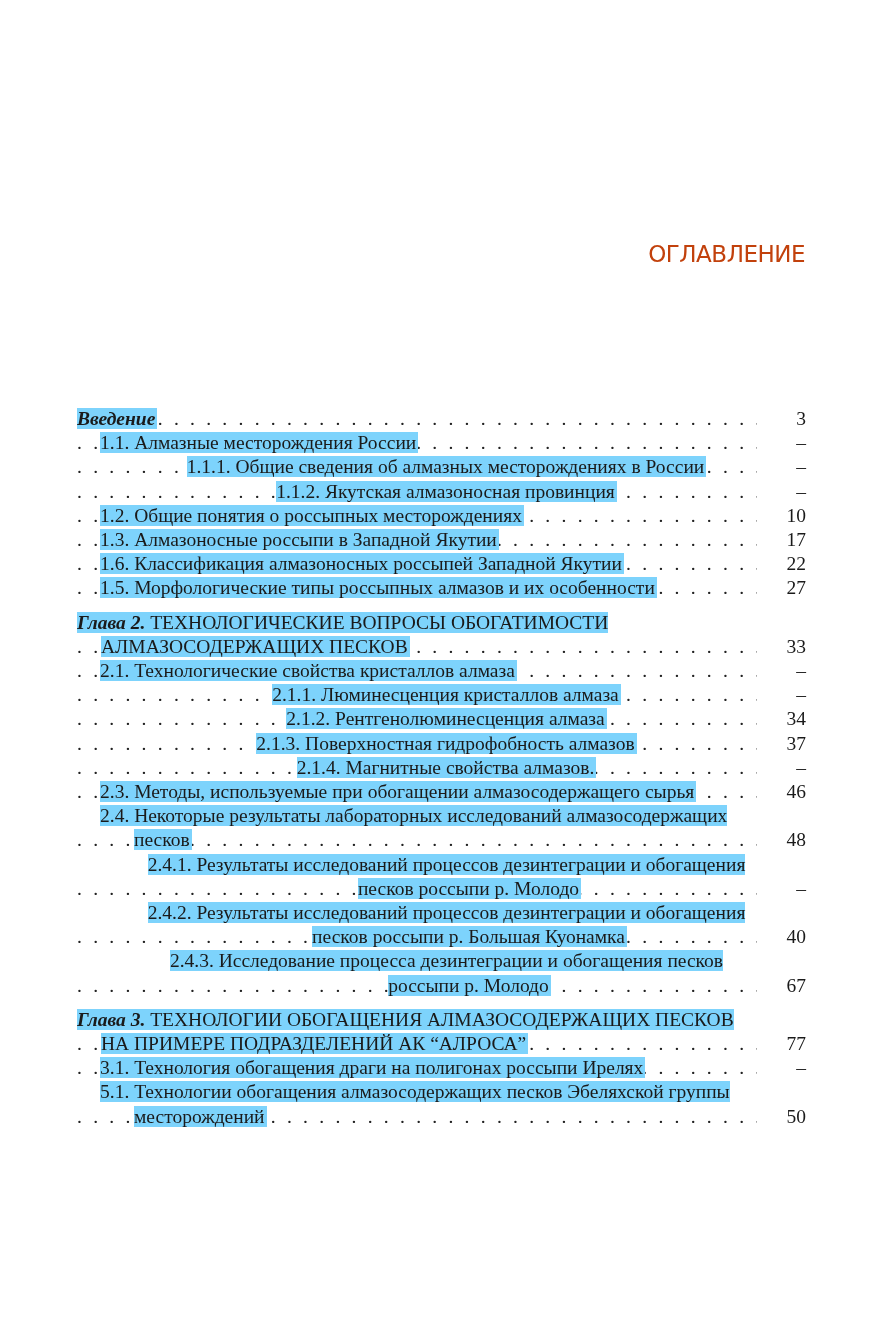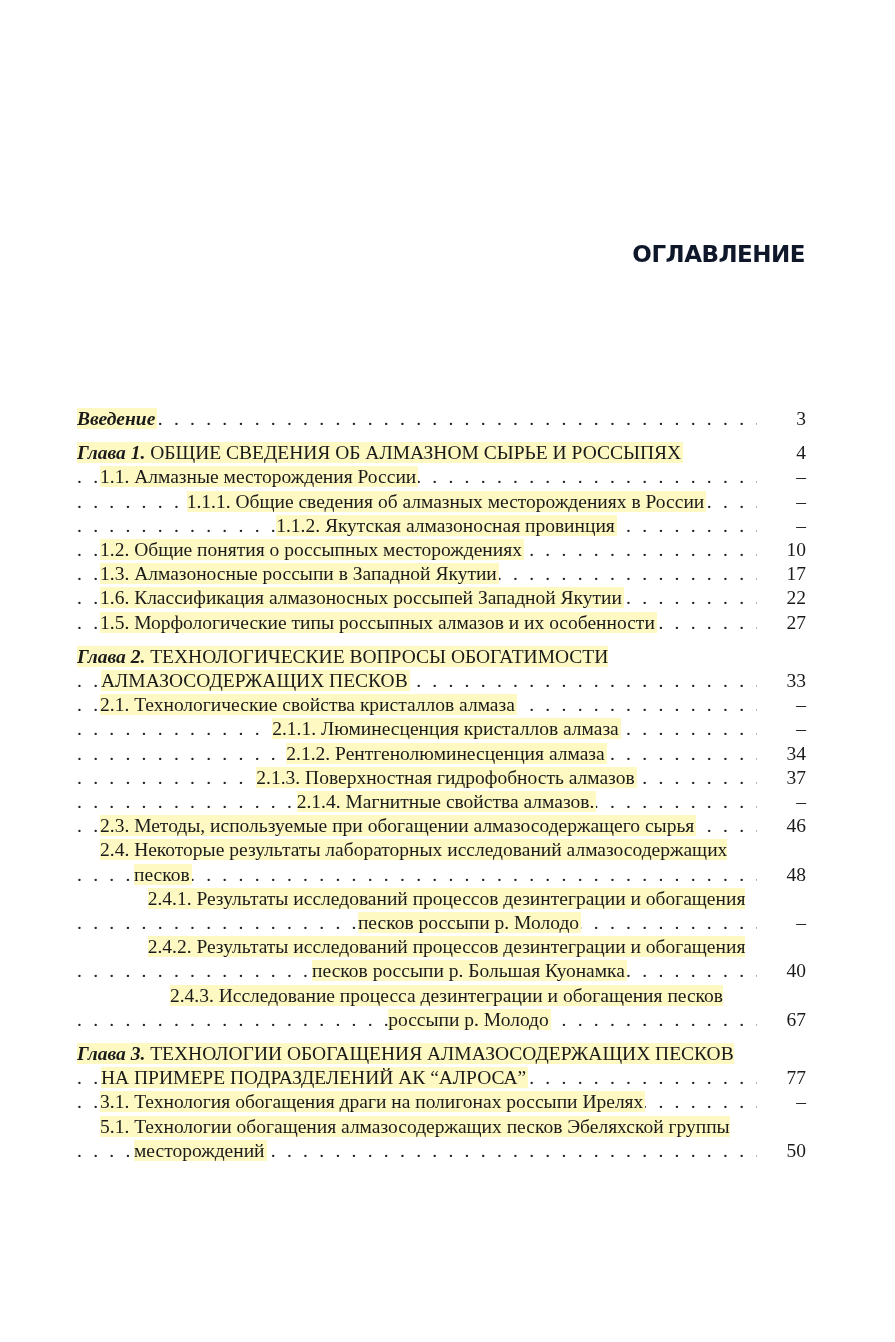--- a/index.html
+++ b/index.html
@@ -4,36 +4,36 @@
 <style>
   html, body { margin: 0; padding: 0; background: #ffffff; }
   body {
     width: 895px; height: 1342px; position: relative; overflow: hidden;
     font-family: "Liberation Serif", "DejaVu Serif", serif;
     color: #1a1a1a;
   }
   .title {
     position: absolute; top: 241px; right: 90px;
     font-family: "DejaVu Sans", "Liberation Sans", sans-serif;
-    font-weight: bold; font-size: 23px; letter-spacing: -0.5px;
-    color: #0f172a;
+    font-weight: normal; font-size: 23px; letter-spacing: -0.5px;
+    color: #c2410c;
   }
   .toc {
     position: absolute; top: 407px; left: 77px; width: 730px;
     font-size: 19.5px; line-height: 24.2px;
   }
   .entry { position: relative; display: flex; align-items: flex-end; }
   .entry.chapter { margin-top: 10px; }
   .entry.first { margin-top: 0; }
   .entry .body {
     flex: 0 0 680px; width: 680px; box-sizing: border-box;
     position: relative; overflow: hidden;
   }
   .entry .text-wrap { display: block; }
-  .entry .text { background: #fef9c3; padding-right: 2px; position: relative; z-index: 1; }
+  .entry .text { background: #7dd3fc; padding-right: 2px; position: relative; z-index: 1; }
   .entry .leader {
     position: absolute; right: 0; bottom: 0; left: 0;
     white-space: nowrap; overflow: hidden; text-align: right; letter-spacing: 3.2px;
     z-index: 0; color: #222;
   }
   .entry .page {
     flex: 1 1 auto; text-align: right; padding-right: 1px;
   }
   .lvl1 .body { padding-left: 0; }
   .lvl1 .text-wrap { padding-left: 24px; text-indent: -24px; }
@@ -49,26 +49,20 @@
 <div class="title">ОГЛАВЛЕНИЕ</div>
 
 <div class="toc" id="toc">
     <div class="entry lvl1 chapter first">
       <div class="body">
         <span class="leader"> . . . . . . . . . . . . . . . . . . . . . . . . . . . . . . . . . . . . . . . . . . . . . . . . . . . . . . . . . . . . . . . . . . . . . . . . . . . . . . . . . . . . . . . . . . . . . . . . . . . . . . . . . . . . . . . . . . . . . . . . . . . . . . . . . . . . . . . . . . . . . . . . . . . . . . . . . . . . . . . . . . . . . . . . . . . . . . . . . . . . . . . . . . . . . . . . . . . . . . . .</span>
         <span class="text-wrap"><span class="text"><span class="label-it">Введение</span><span></span></span></span>
       </div>
       <div class="page">3</div>
     </div>
-    <div class="entry lvl1 chapter no-leader">
-      <div class="body">
-        <span class="text-wrap"><span class="text"><span class="label-it">Глава 1.</span><span> ОБЩИЕ СВЕДЕНИЯ ОБ АЛМАЗНОМ СЫРЬЕ И РОССЫПЯХ</span></span></span>
-      </div>
-      <div class="page">4</div>
-    </div>
     <div class="entry lvl2">
       <div class="body">
         <span class="leader"> . . . . . . . . . . . . . . . . . . . . . . . . . . . . . . . . . . . . . . . . . . . . . . . . . . . . . . . . . . . . . . . . . . . . . . . . . . . . . . . . . . . . . . . . . . . . . . . . . . . . . . . . . . . . . . . . . . . . . . . . . . . . . . . . . . . . . . . . . . . . . . . . . . . . . . . . . . . . . . . . . . . . . . . . . . . . . . . . . . . . . . . . . . . . . . . . . . . . . . . .</span>
         <span class="text-wrap"><span class="text"><span>1.1. Алмазные месторождения России</span></span></span>
       </div>
       <div class="page">–</div>
     </div>
     <div class="entry lvl3">
       <div class="body">
         <span class="leader"> . . . . . . . . . . . . . . . . . . . . . . . . . . . . . . . . . . . . . . . . . . . . . . . . . . . . . . . . . . . . . . . . . . . . . . . . . . . . . . . . . . . . . . . . . . . . . . . . . . . . . . . . . . . . . . . . . . . . . . . . . . . . . . . . . . . . . . . . . . . . . . . . . . . . . . . . . . . . . . . . . . . . . . . . . . . . . . . . . . . . . . . . . . . . . . . . . . . . . . . .</span>

